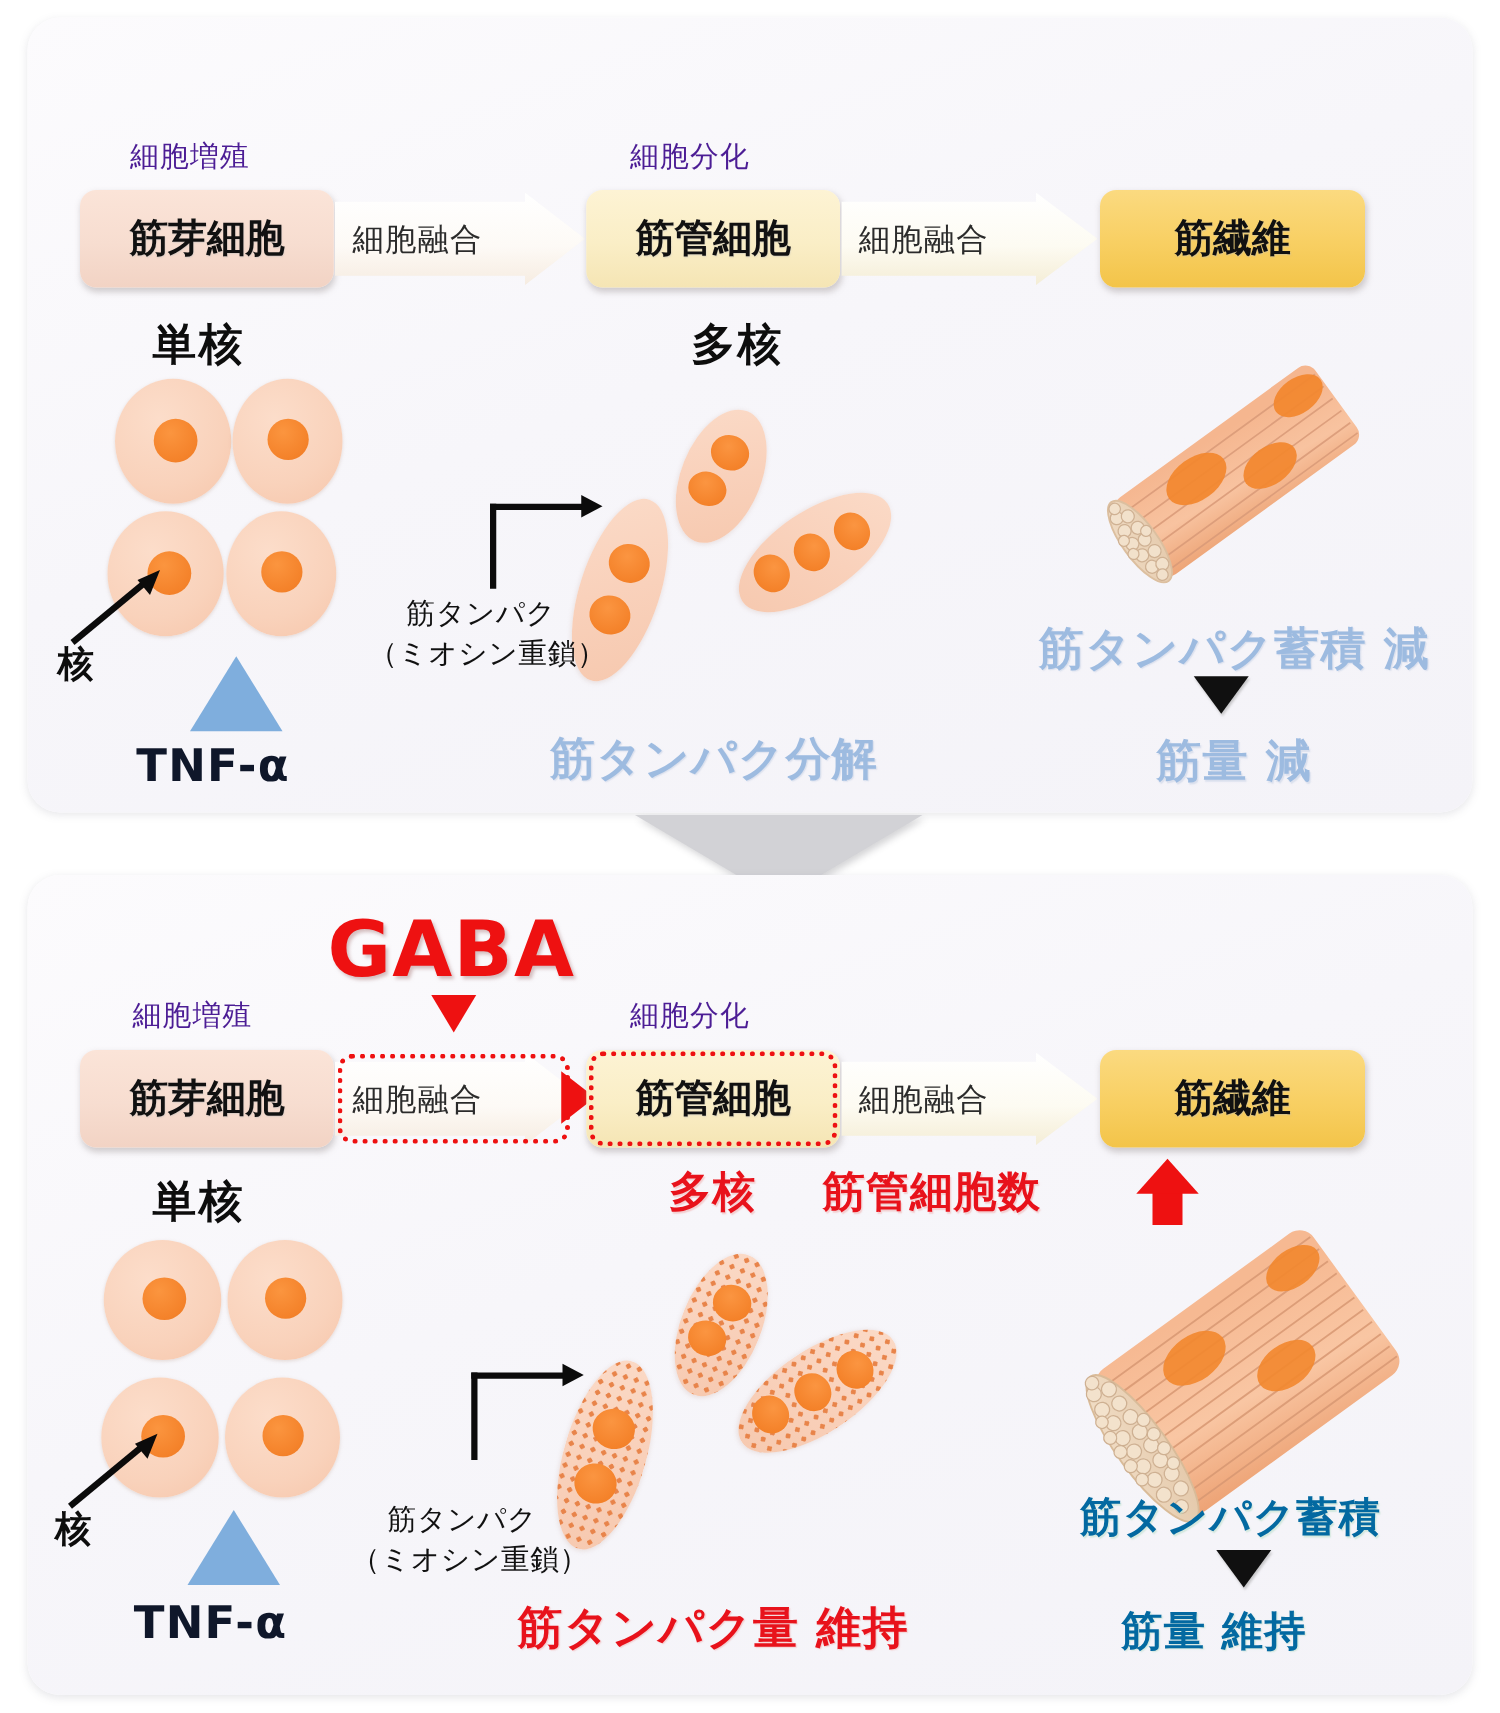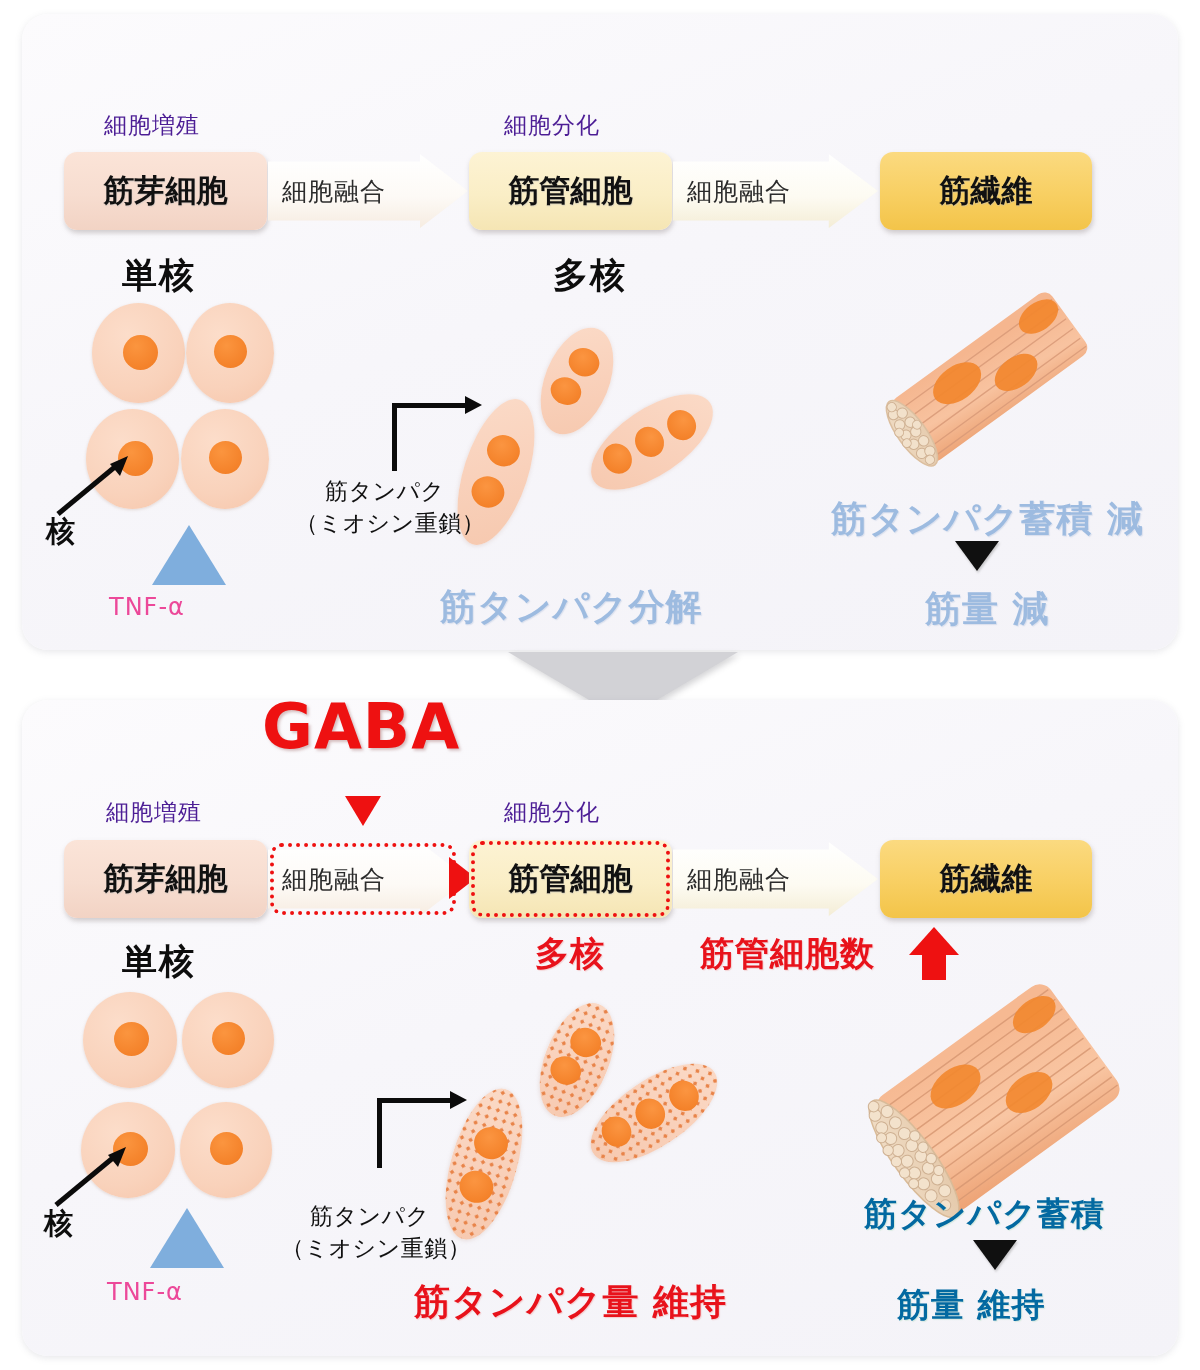--- a/index.html
+++ b/index.html
@@ -99,21 +99,21 @@
   }
 
   
   .fiber{position:absolute;}
   .fiber svg{display:block;overflow:visible;}
 
   
   .jp{font-family:"DejaVu Sans","Liberation Sans",sans-serif;}
   .bigblack{position:absolute;font-size:35px;font-weight:bold;color:#0d0d0d;letter-spacing:2px;}
   .smallblack{position:absolute;font-size:23px;color:#111;line-height:1.22;letter-spacing:.5px;}
-  .bluelbl{position:absolute;font-size:24px;font-weight:normal;color:#ec4899;letter-spacing:1px;}
+  .bluelbl{position:absolute;font-size:36px;font-weight:bold;color:#0f172a;letter-spacing:1px;}
   .bluebig{position:absolute;font-size:36px;font-weight:bold;color:#9dbbe0;letter-spacing:1px;
            text-shadow:1px 1px 1px rgba(200,210,230,.6);}
   .redbig{position:absolute;font-size:36px;font-weight:bold;color:#e8121b;letter-spacing:1px;
           text-shadow:1px 1px 1px rgba(240,180,180,.6);}
   .greenbig{position:absolute;font-size:33px;font-weight:bold;color:#0369a1;letter-spacing:1px;
             text-shadow:1px 1px 1px rgba(190,225,205,.6);}
   .gababig{position:absolute;font-size:62px;font-weight:bold;color:#ee1111;letter-spacing:1px;
            text-shadow:2px 2px 3px rgba(180,140,140,.55);
            font-family:"DejaVu Sans","Liberation Sans",sans-serif;}
 
@@ -262,21 +262,21 @@
 </div>
 
 <div class="bluebig jp" style="left:831px;top:495px;">筋タンパク蓄積  減</div>
 <div class="blacktri" style="left:955px;top:541px;"></div>
 <div class="bluebig jp" style="left:925px;top:585px;text-align:right;">筋量  減</div>
 
 <div class="graychevron" style="left:508px;top:652px;"></div>
 
 <div id="panel-bottom" class="panel"></div>
 
-<div class="gababig" style="left:262px;top:690px;">GABA</div>
+<div class="gababig" style="left:262px;top:723px;">GABA</div>
 <div class="redtri" style="left:345px;top:796px;"></div>
 
 <div class="smalllabel jp" style="left:106px;top:797px;">細胞増殖</div>
 <div class="smalllabel jp" style="left:504px;top:797px;">細胞分化</div>
 
 <div class="stagebox sb-myoblast jp" style="left:64px;top:840px;width:203px;">筋芽細胞</div>
 <div class="fusionarrow fa-shape-a jp" style="left:268px;top:842px;width:200px;">細胞融合</div>
 <div class="dotted" style="left:270px;top:843px;width:186px;height:72px;"></div>
 <div class="redarrowhead" style="left:449px;top:857px;"></div>
 
@@ -304,21 +304,21 @@
 <svg class="nucarrow" style="left:48px;top:1143px;width:90px;height:70px;">
   <line x1="8" y1="62" x2="66" y2="14" stroke="#0b0b0b" stroke-width="5"></line>
   <polygon points="78,4 60,12 70,24" fill="#0b0b0b"></polygon>
 </svg>
 <div class="bigblack jp" style="left:44px;top:1204px;font-size:29px;">核</div>
 
 <div class="bluetri" style="left:150px;top:1208px;"></div>
 <div class="bluelbl jp" style="left:107px;top:1278px;">TNF-α</div>
 
 <div class="redbig jp" style="left:535px;top:931px;font-size:34px;">多核</div>
-<div class="redbig jp" style="left:700px;top:931px;font-size:34px;">筋管細胞数</div>
+<div class="redbig jp" style="left:658px;top:931px;font-size:34px;">筋管細胞数</div>
 <div class="redupbar" style="left:922px;top:952px;width:24px;height:28px;"></div>
 <div class="reduptri" style="left:909px;top:927px;"></div>
 
 <div class="myotube speckled" style="left:545px;top:1000px;width:64px;height:120px;transform:rotate(22deg);">
   <div class="mt-nuc" style="left:18px;top:26px;width:31px;height:29px;"></div>
   <div class="mt-nuc" style="left:10px;top:60px;width:31px;height:28px;"></div>
 </div>
 <div class="myotube speckled" style="left:621px;top:1040px;width:66px;height:146px;transform:rotate(56deg);">
   <div class="mt-nuc" style="left:20px;top:24px;width:31px;height:29px;"></div>
   <div class="mt-nuc" style="left:16px;top:62px;width:31px;height:29px;"></div>

